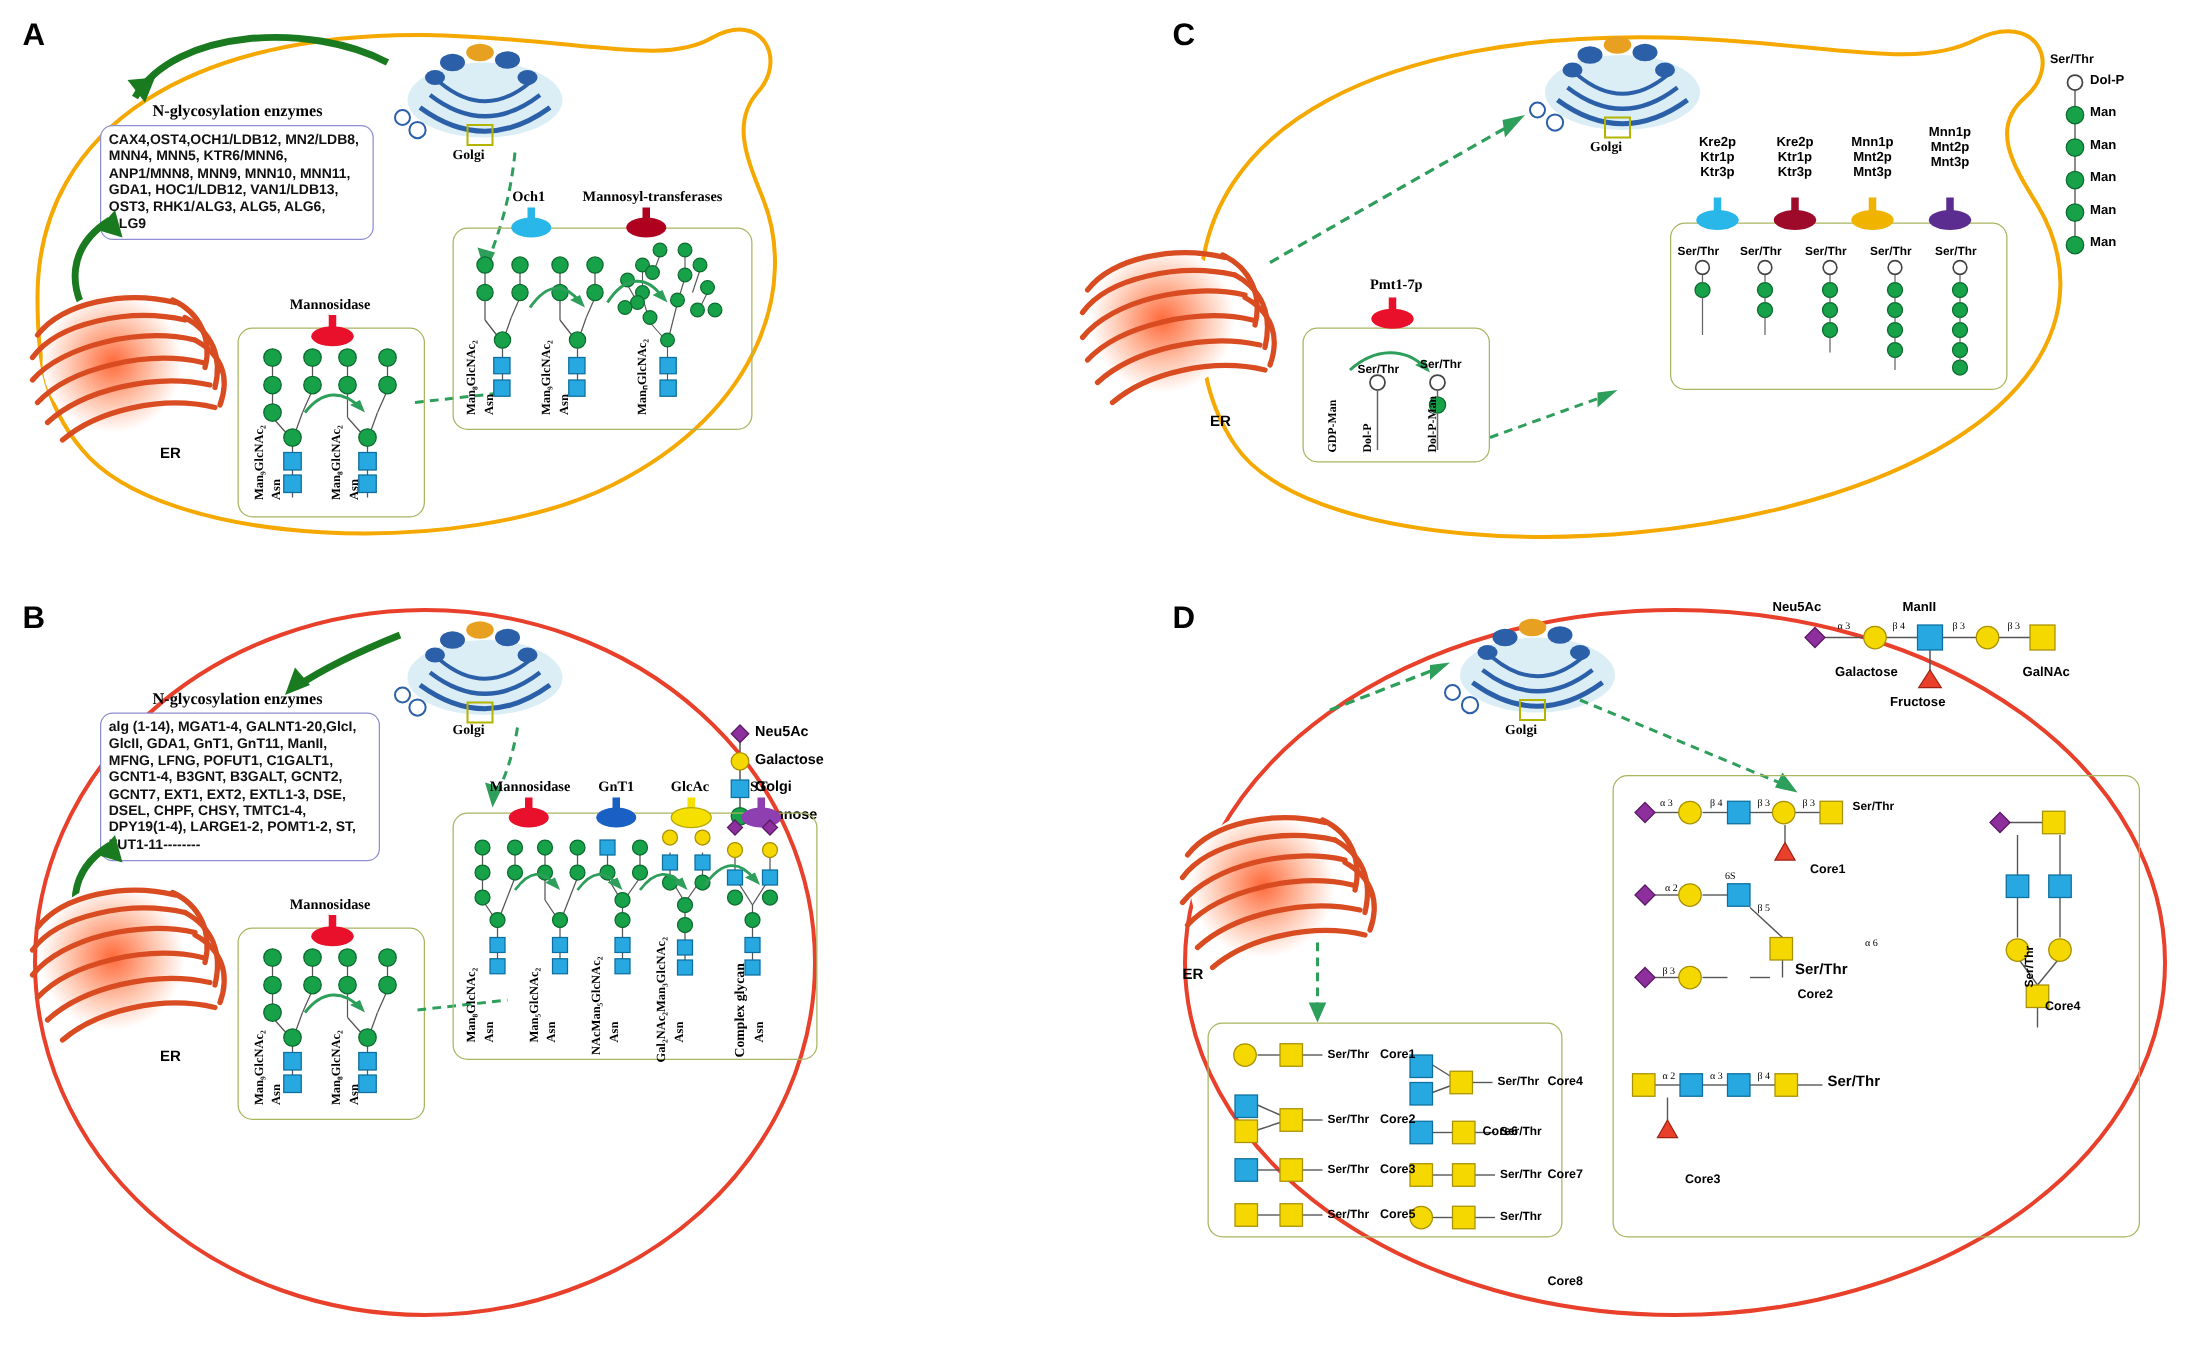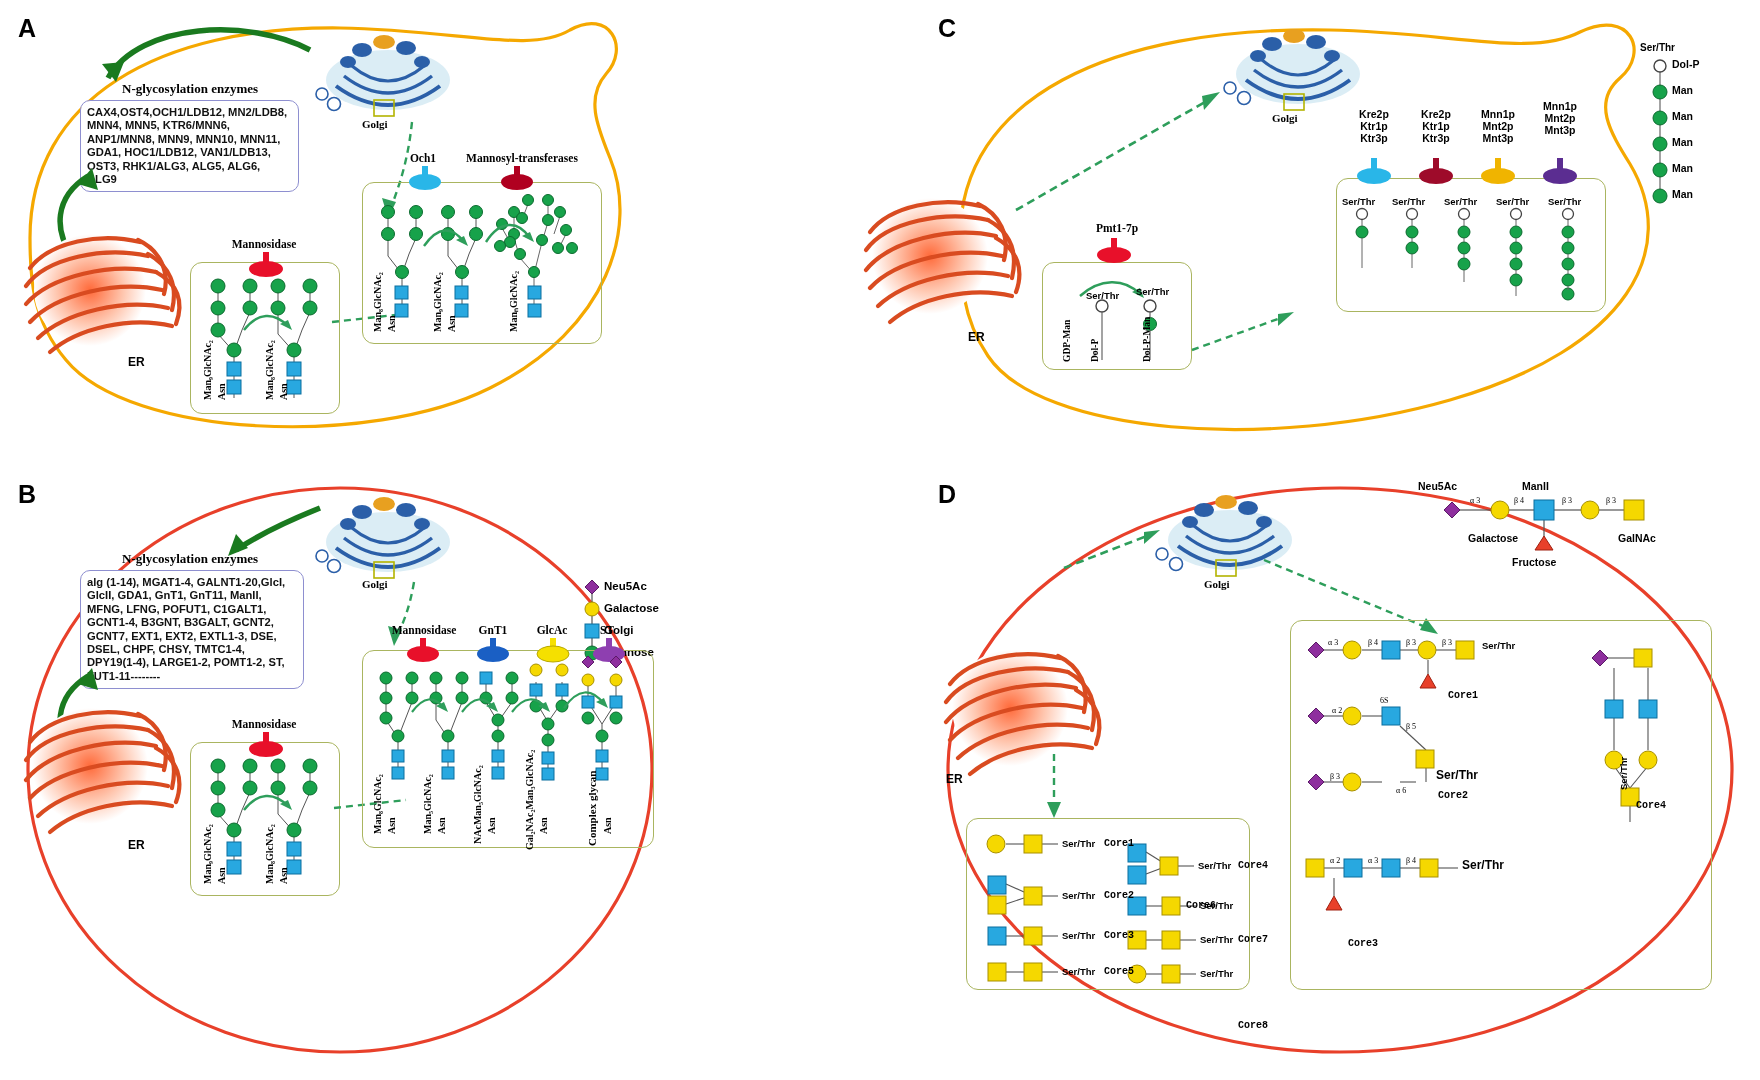--- a/index.html
+++ b/index.html
@@ -17,21 +17,21 @@
   .enzbox{position:absolute;border:1.3px solid #8e8fd0;border-radius:10px;background:#fff;
           font-size:11.2px;line-height:13.4px;font-weight:bold;padding:5px 6px;
           font-family:"Liberation Sans",sans-serif;color:#111;}
   .enztitle{position:absolute;font-family:"Liberation Serif",serif;font-weight:bold;font-size:13px;}
   .golgilbl{position:absolute;font-weight:bold;font-size:11px;font-family:"Liberation Serif",serif;}
   .erlbl{position:absolute;font-weight:bold;font-size:12px;font-family:"Liberation Sans",sans-serif;}
   .enzname{position:absolute;font-weight:bold;font-size:11.5px;font-family:"Liberation Serif",serif;text-align:center;}
   .enznameS{position:absolute;font-weight:bold;font-size:10.5px;font-family:"Liberation Sans",sans-serif;text-align:center;line-height:12px;}
   .glycanlbl{position:absolute;font-weight:bold;font-size:10px;font-family:"Liberation Serif",serif;
              transform-origin:0 0;transform:rotate(-90deg);white-space:nowrap;}
-  .corelbl{position:absolute;font-weight:bold;font-size:10px;font-family:Liberation Mono, monospace;}
+  .corelbl{position:absolute;font-weight:bold;font-size:10px;font-family:Liberation Sans, sans-serif;}
   .serthr{position:absolute;font-weight:bold;font-size:9.5px;font-family:"Liberation Sans",sans-serif;white-space:nowrap;}
   .legitem{position:absolute;font-weight:bold;font-size:11.5px;font-family:"Liberation Sans",sans-serif;}
   .sugarlbl{position:absolute;font-weight:bold;font-size:10.5px;font-family:"Liberation Sans",sans-serif;white-space:nowrap;}
   .linklbl{position:absolute;font-size:8px;font-family:"Liberation Serif",serif;white-space:nowrap;}
   .vlabel{position:absolute;font-weight:bold;font-size:9.5px;font-family:"Liberation Serif",serif;
           transform-origin:0 0;transform:rotate(-90deg);white-space:nowrap;}
   .roundbox{position:absolute;border:1.5px solid #aab560;border-radius:12px;background:transparent;}
 </style>
 </head>
 <body>
@@ -945,17 +945,17 @@
 <div class="serthr" style="left:1618px;top:790px;transform:rotate(-90deg);transform-origin:0 0;">Ser/Thr</div>
 <div class="corelbl" style="left:1636px;top:800px;">Core4</div>
 
 <div class="linklbl" style="left:1328px;top:638px;">α 3</div>
 <div class="linklbl" style="left:1368px;top:638px;">β 4</div>
 <div class="linklbl" style="left:1406px;top:638px;">β 3</div>
 <div class="linklbl" style="left:1442px;top:638px;">β 3</div>
 <div class="linklbl" style="left:1332px;top:706px;">α 2</div>
 <div class="linklbl" style="left:1406px;top:722px;">β 5</div>
 <div class="linklbl" style="left:1380px;top:696px;">6S</div>
-<div class="linklbl" style="left:1396px;top:750px;margin-top:36px;">α 6</div>
+<div class="linklbl" style="left:1492px;top:750px;">α 6</div>
 <div class="linklbl" style="left:1330px;top:772px;">β 3</div>
 <div class="linklbl" style="left:1330px;top:856px;">α 2</div>
 <div class="linklbl" style="left:1406px;top:856px;">β 4</div>
 <div class="linklbl" style="left:1368px;top:856px;">α 3</div>
 
 </body></html>

